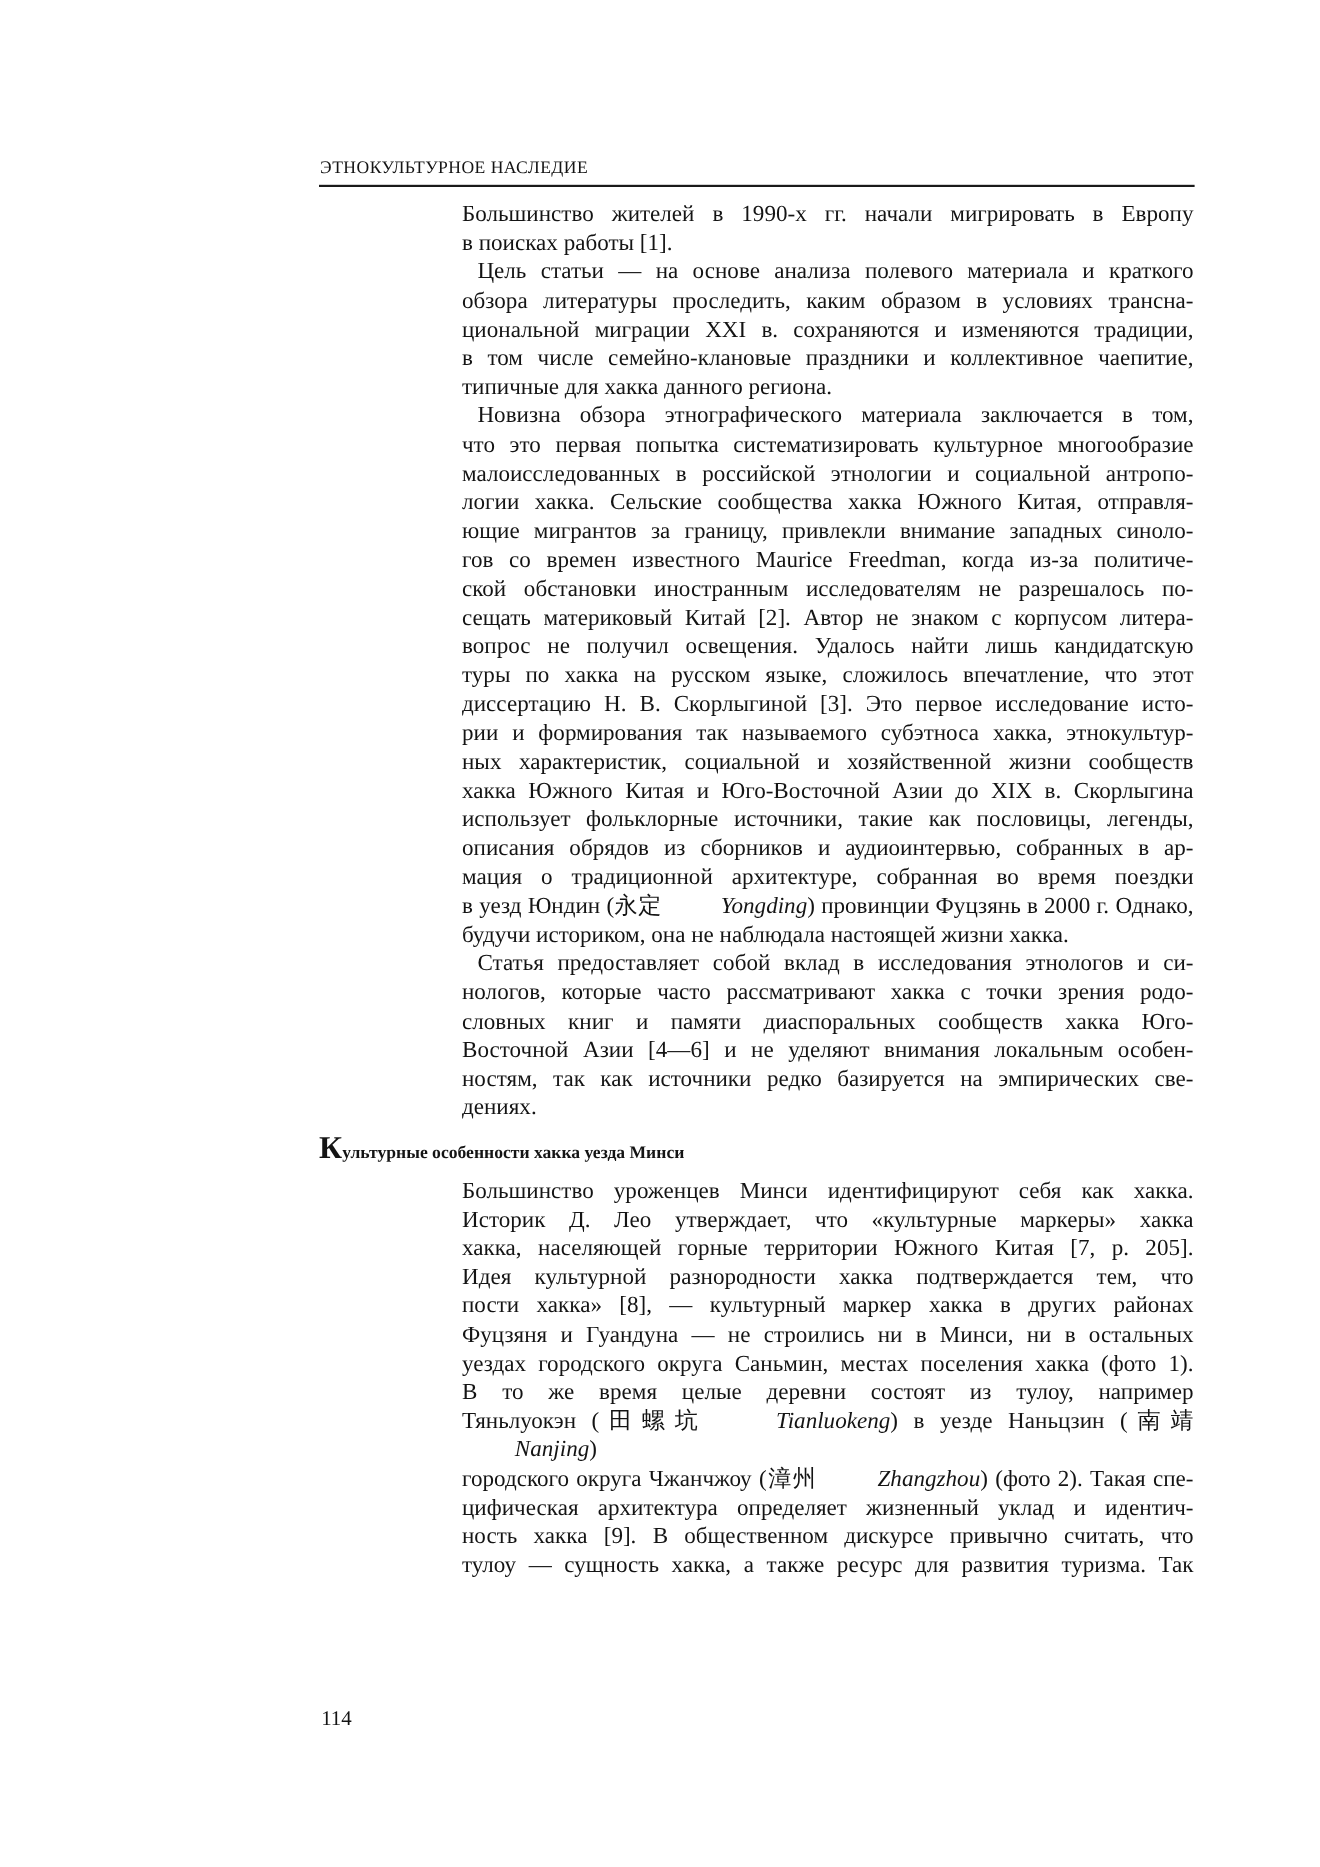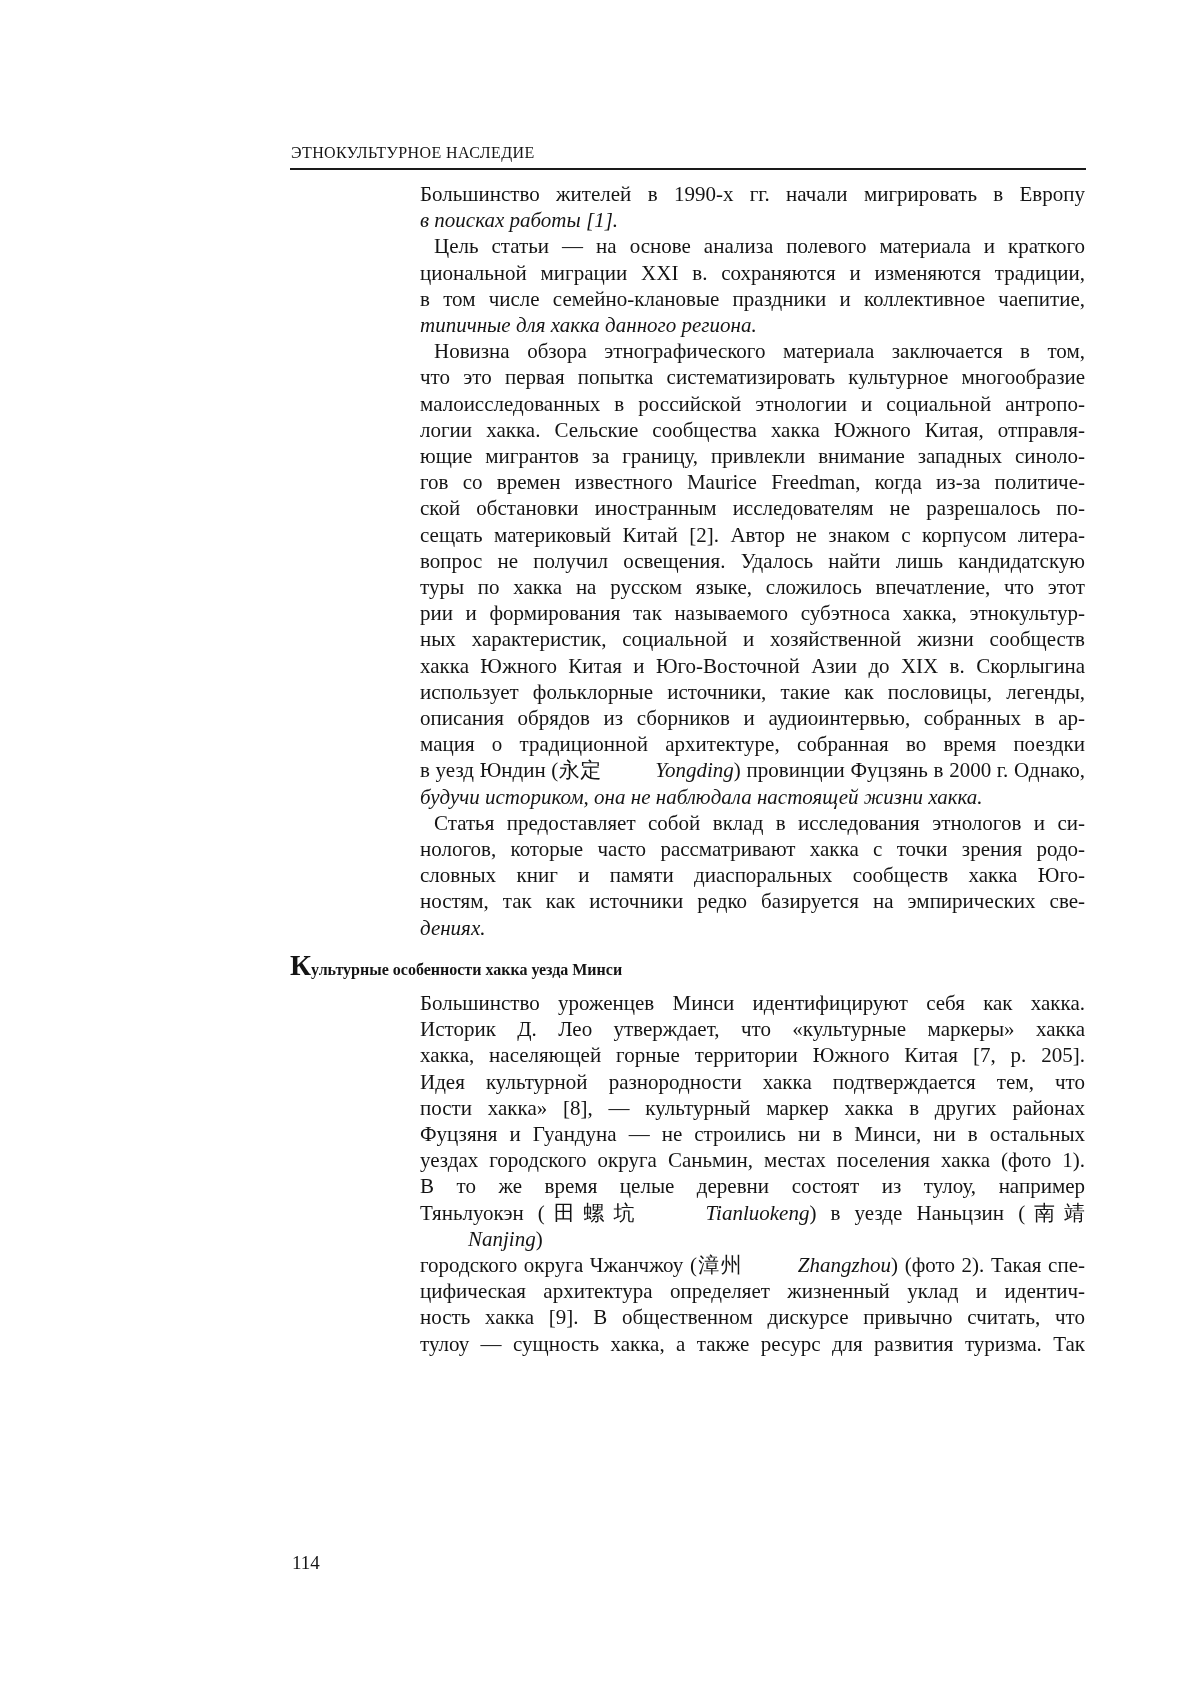--- a/index.html
+++ b/index.html
@@ -37,21 +37,21 @@
     top: 181px;
     width: 665px;
     font-size: 21px;
     line-height: 26.2px;
   }
   .paragraph { margin: 0; }
   .line {
     text-align: justify;
     text-align-last: justify;
   }
-  .line.endpara { text-align-last: left; font-style: italic; }
+  .line.endpara { text-align-last: left; }
   .line.first { text-indent: 14px; }
   .it { font-style: italic; margin-left: 48px; }
   .section-heading {
     font-weight: bold;
     font-size: 16px;
     line-height: 34px;
     margin: 7px 0 3px -130px;
     white-space: nowrap;
   }
   .section-heading::first-letter {
@@ -71,48 +71,51 @@
 
 <div class="header-rule"></div>
 
 <div class="document-body">
     <div class="paragraph">
       <div class="line"><span>Большинство жителей в 1990-х гг. начали мигрировать в Европу</span></div>
       <div class="line endpara"><span>в поисках работы [1].</span></div>
     </div>
     <div class="paragraph">
       <div class="line first"><span>Цель статьи — на основе анализа полевого материала и краткого</span></div>
+      <div class="line"><span>обзора литературы проследить, каким образом в условиях трансна-</span></div>
       <div class="line"><span>циональной миграции XXI в. сохраняются и изменяются традиции,</span></div>
       <div class="line"><span>в том числе семейно-клановые праздники и коллективное чаепитие,</span></div>
       <div class="line endpara"><span>типичные для хакка данного региона.</span></div>
     </div>
     <div class="paragraph">
       <div class="line first"><span>Новизна обзора этнографического материала заключается в том,</span></div>
       <div class="line"><span>что это первая попытка систематизировать культурное многообразие</span></div>
       <div class="line"><span>малоисследованных в российской этнологии и социальной антропо-</span></div>
       <div class="line"><span>логии хакка. Сельские сообщества хакка Южного Китая, отправля-</span></div>
       <div class="line"><span>ющие мигрантов за границу, привлекли внимание западных синоло-</span></div>
       <div class="line"><span>гов со времен известного Maurice Freedman, когда из-за политиче-</span></div>
       <div class="line"><span>ской обстановки иностранным исследователям не разрешалось по-</span></div>
       <div class="line"><span>сещать материковый Китай [2]. Автор не знаком с корпусом литера-</span></div>
       <div class="line"><span>вопрос не получил освещения. Удалось найти лишь кандидатскую</span></div>
       <div class="line"><span>туры по хакка на русском языке, сложилось впечатление, что этот</span></div>
+      <div class="line"><span>диссертацию Н. В. Скорлыгиной [3]. Это первое исследование исто-</span></div>
       <div class="line"><span>рии и формирования так называемого субэтноса хакка, этнокультур-</span></div>
       <div class="line"><span>ных характеристик, социальной и хозяйственной жизни сообществ</span></div>
       <div class="line"><span>хакка Южного Китая и Юго-Восточной Азии до XIX в. Скорлыгина</span></div>
       <div class="line"><span>использует фольклорные источники, такие как пословицы, легенды,</span></div>
       <div class="line"><span>описания обрядов из сборников и аудиоинтервью, собранных в ар-</span></div>
       <div class="line"><span>мация о традиционной архитектуре, собранная во время поездки</span></div>
       <div class="line"><span>в уезд Юндин (永定 </span><span class="it">Yongding</span><span>) провинции Фуцзянь в 2000 г. Однако,</span></div>
       <div class="line endpara"><span>будучи историком, она не наблюдала настоящей жизни хакка.</span></div>
     </div>
     <div class="paragraph">
       <div class="line first"><span>Статья предоставляет собой вклад в исследования этнологов и си-</span></div>
       <div class="line"><span>нологов, которые часто рассматривают хакка с точки зрения родо-</span></div>
       <div class="line"><span>словных книг и памяти диаспоральных сообществ хакка Юго-</span></div>
+      <div class="line"><span>Восточной Азии [4—6] и не уделяют внимания локальным особен-</span></div>
       <div class="line"><span>ностям, так как источники редко базируется на эмпирических све-</span></div>
       <div class="line endpara"><span>дениях.</span></div>
     </div>
     <div class="section-heading">Культурные особенности хакка уезда Минси</div>
     <div class="paragraph">
       <div class="line"><span>Большинство уроженцев Минси идентифицируют себя как хакка.</span></div>
       <div class="line"><span>Историк Д. Лео утверждает, что «культурные маркеры» хакка</span></div>
       <div class="line"><span>хакка, населяющей горные территории Южного Китая [7, p. 205].</span></div>
       <div class="line"><span>Идея культурной разнородности хакка подтверждается тем, что</span></div>
       <div class="line"><span>пости хакка» [8], — культурный маркер хакка в других районах</span></div>

